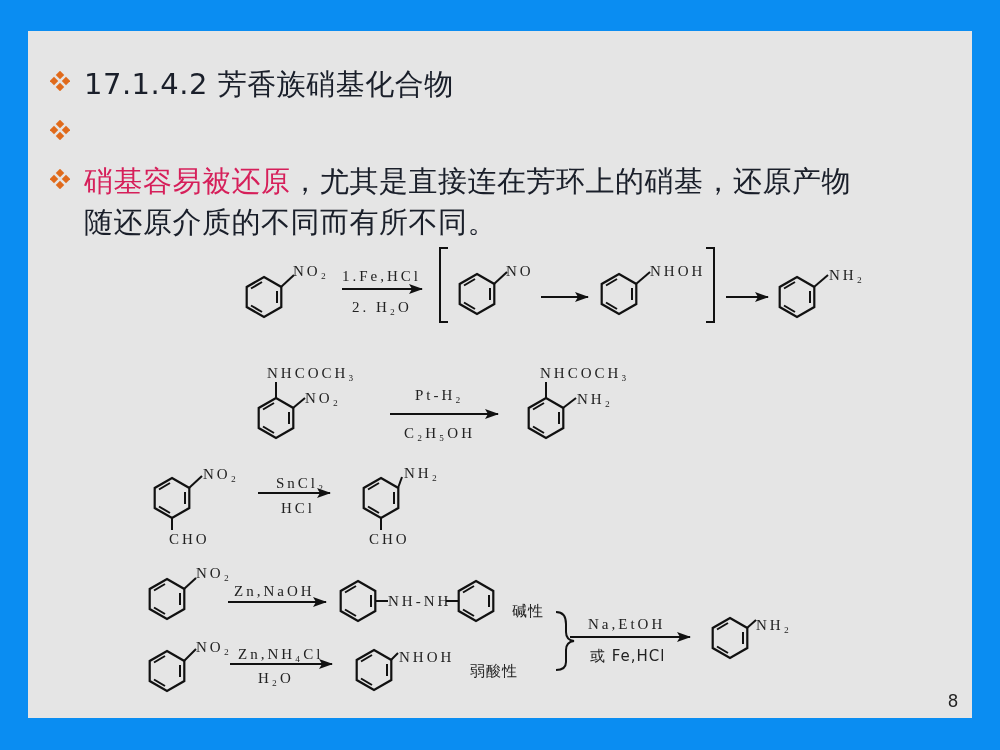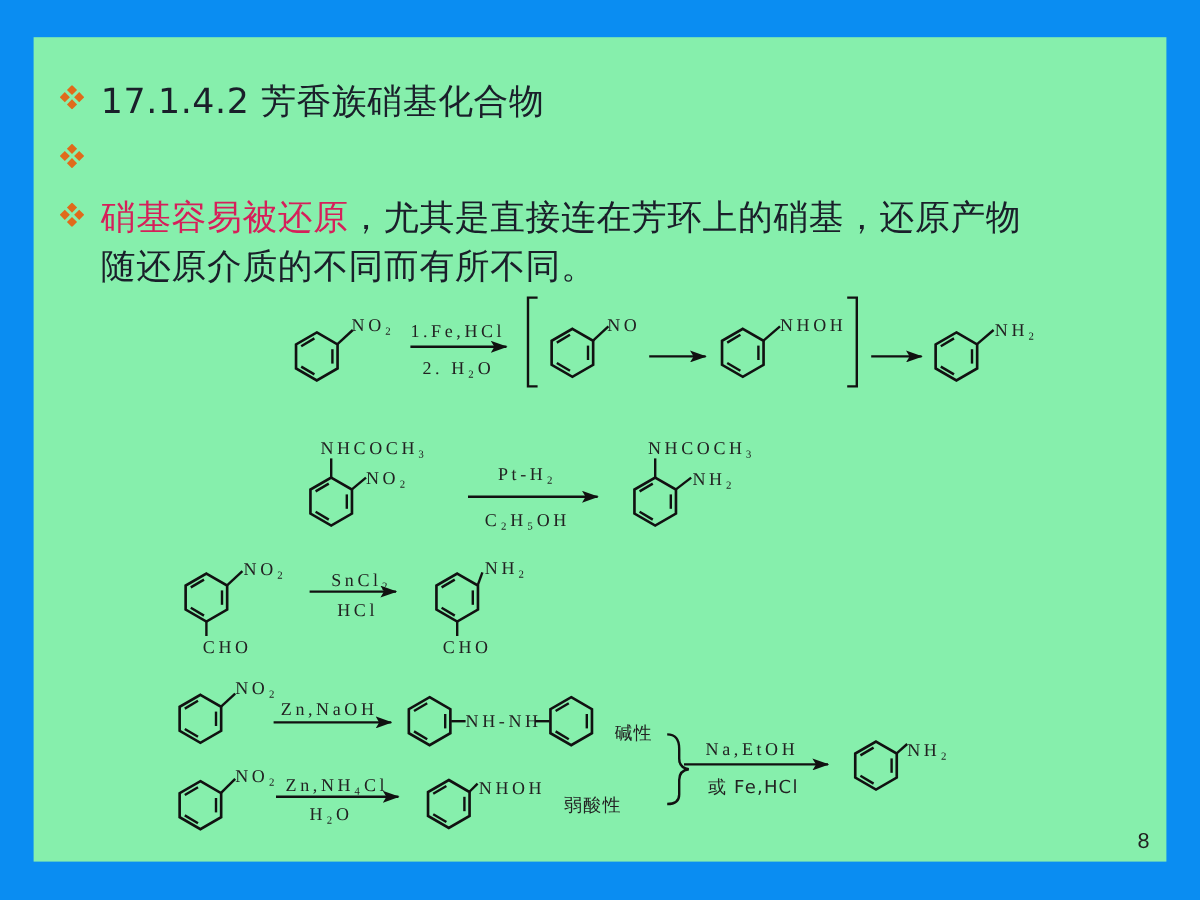--- a/index.html
+++ b/index.html
@@ -1,17 +1,17 @@
 <!DOCTYPE html>
 <html><head>
 <meta charset="utf-8">
 <style>
   html, body { margin:0; padding:0; }
   body { width:1000px; height:750px; background:#0a8df2; position:relative; overflow:hidden; font-family:"DejaVu Sans", sans-serif; }
-  .panel { position:absolute; left:28px; top:31px; width:944px; height:687px; background:#86efac; }
+  .panel { position:absolute; left:28px; top:31px; width:944px; height:687px; background:#e5e5e5; }
   .bullet { position:absolute; left:22px; width:20px; height:20px; }
   .line { position:absolute; left:56px; font-size:29px; color:#1a1f2a; white-space:nowrap; letter-spacing:0.5px; }
   .red { color:#d61f5a; }
   .page-num { position:absolute; right:14px; bottom:6px; font-family:"Liberation Sans", sans-serif; font-size:18px; color:#222; }
   svg.chem { position:absolute; left:0; top:0; }
   svg.chem text { font-family:"Liberation Serif", serif; font-size:15px; fill:#222; letter-spacing:3px; }
   svg.chem text.cn { font-family:"DejaVu Sans", sans-serif; font-size:15px; letter-spacing:1px; }
 </style>
 </head>
 <body>

